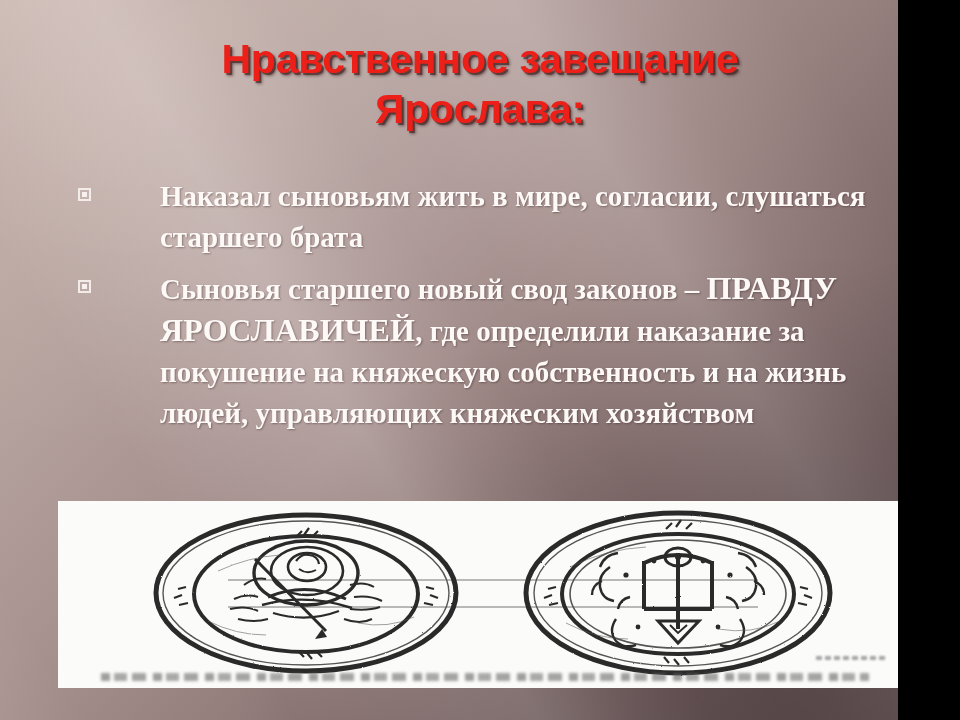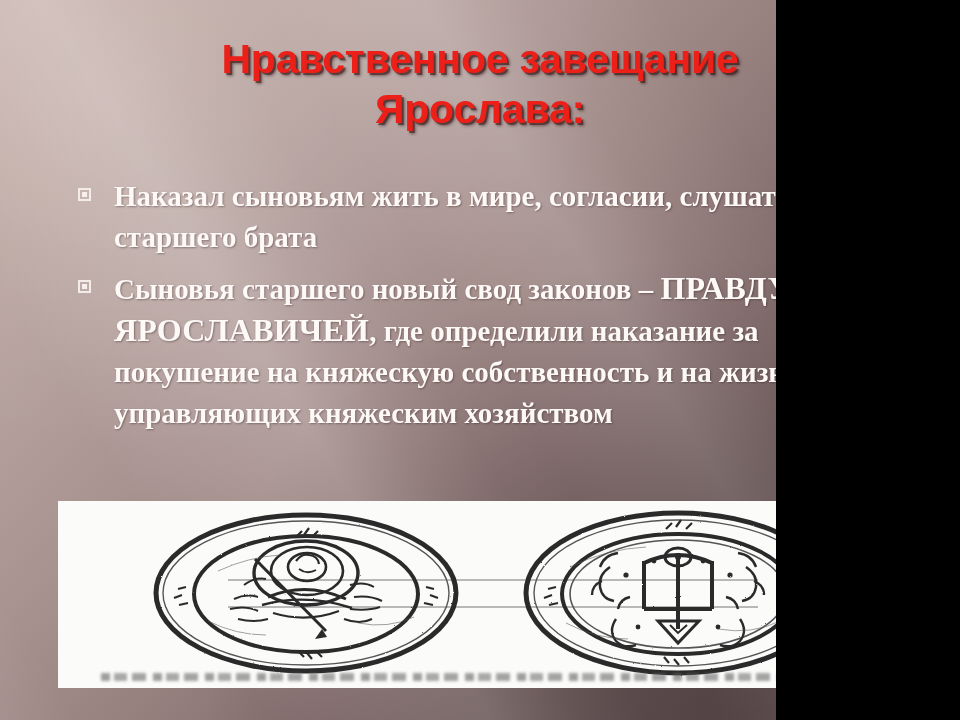--- a/index.html
+++ b/index.html
@@ -6,21 +6,21 @@
     margin: 0;
     padding: 0;
     background: #000;
   }
   body {
     font-family: "Liberation Serif", "DejaVu Serif", serif;
   }
 
   #slide {
     position: relative;
-    width: 776px;
+    width: 898px;
     height: 720px;
     overflow: hidden;
     background-color: #8d7a76;
   }
 
   
   .bg-base {
     position: absolute;
     inset: 0;
     background:
@@ -130,20 +130,21 @@
     bottom: 2px;
     background: #f6f0ee;
   }
   .bullet-text {
     font-family: "Liberation Serif", "DejaVu Serif", serif;
     font-weight: bold;
     font-size: 29px;
     line-height: 41px;
     color: #fdf9f7;
     text-shadow: 1px 1px 2px rgba(50,28,28,0.40);
+    margin-left: 46px;
   }
   .bullet-text .caps {
     font-size: 32px;
     letter-spacing: 0.2px;
   }
 
   
   #picture {
     position: absolute;
     left: 58px;

